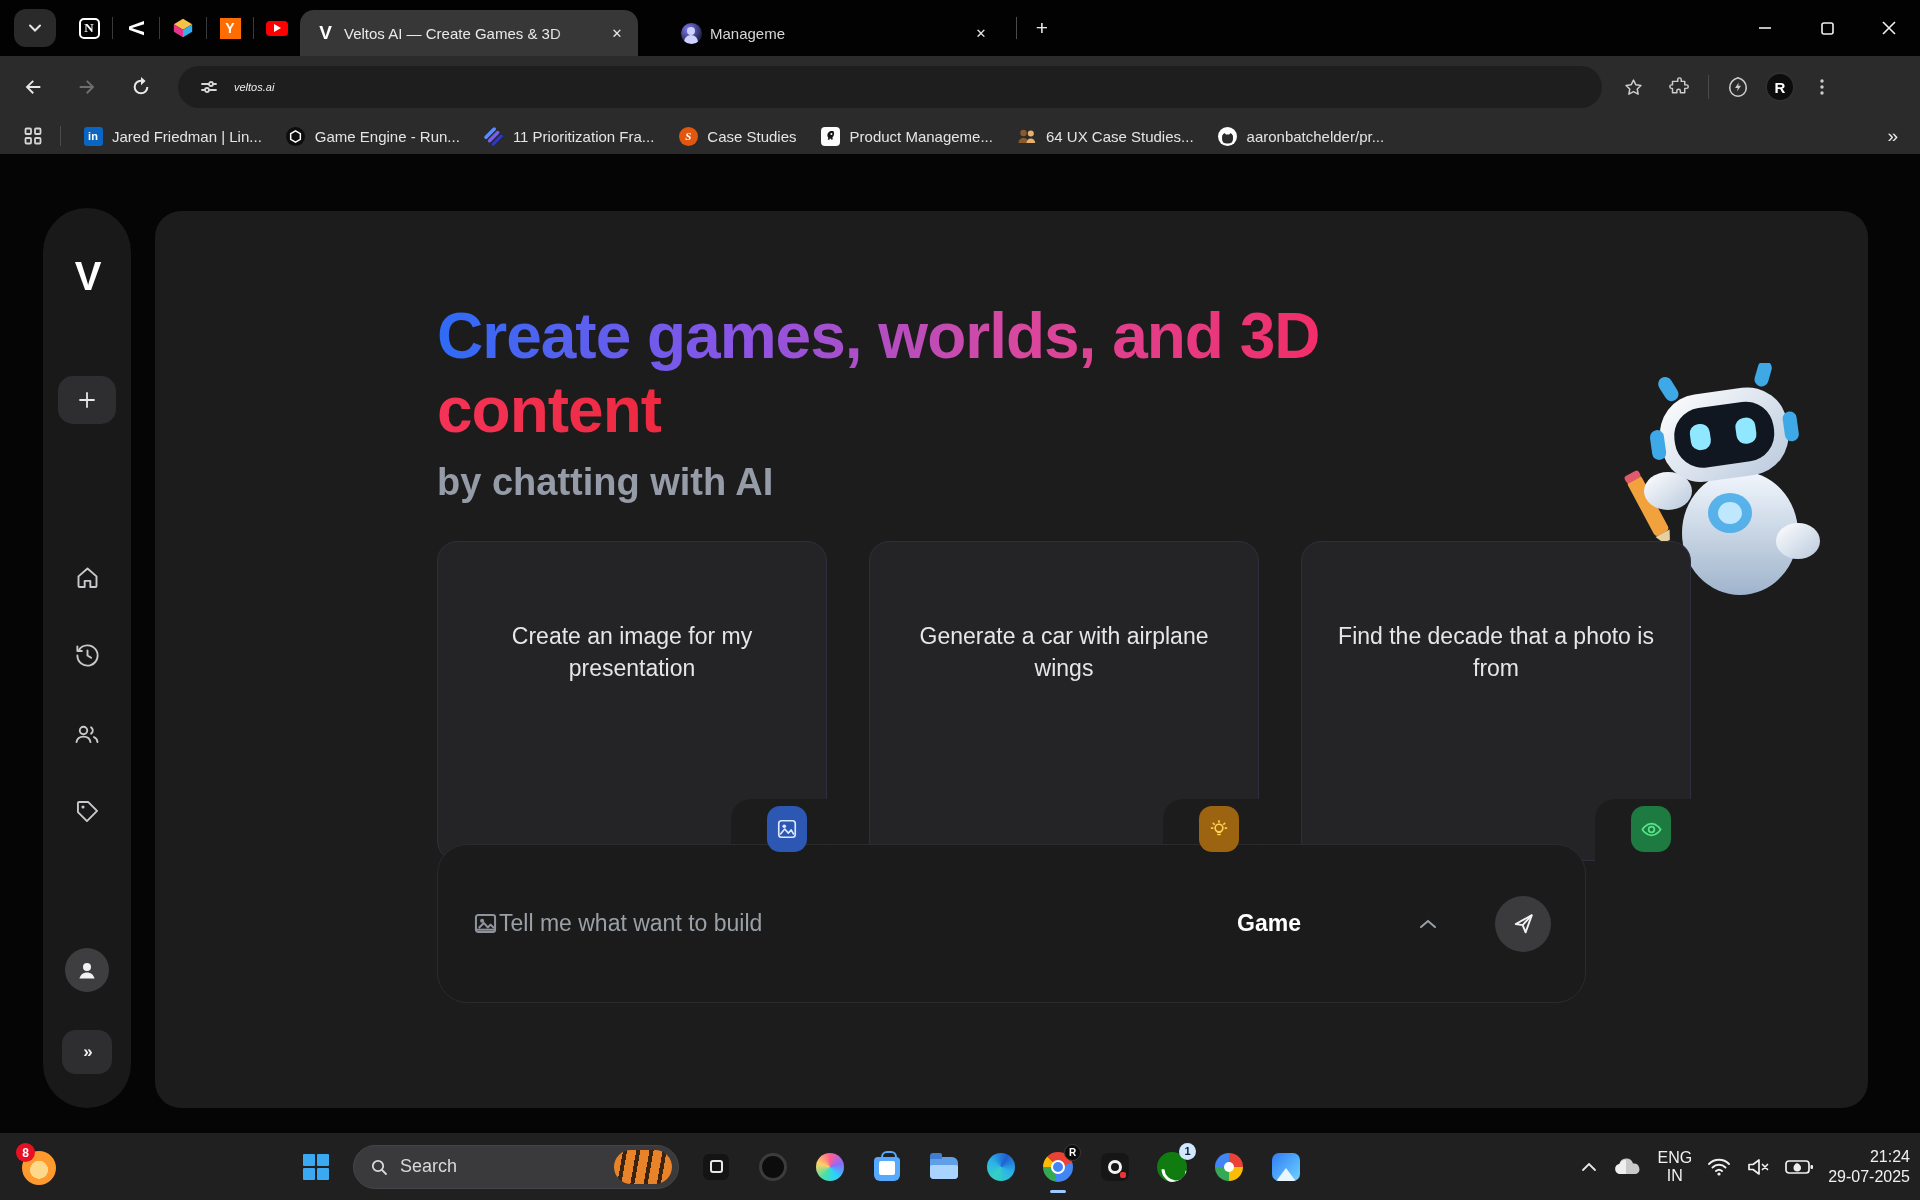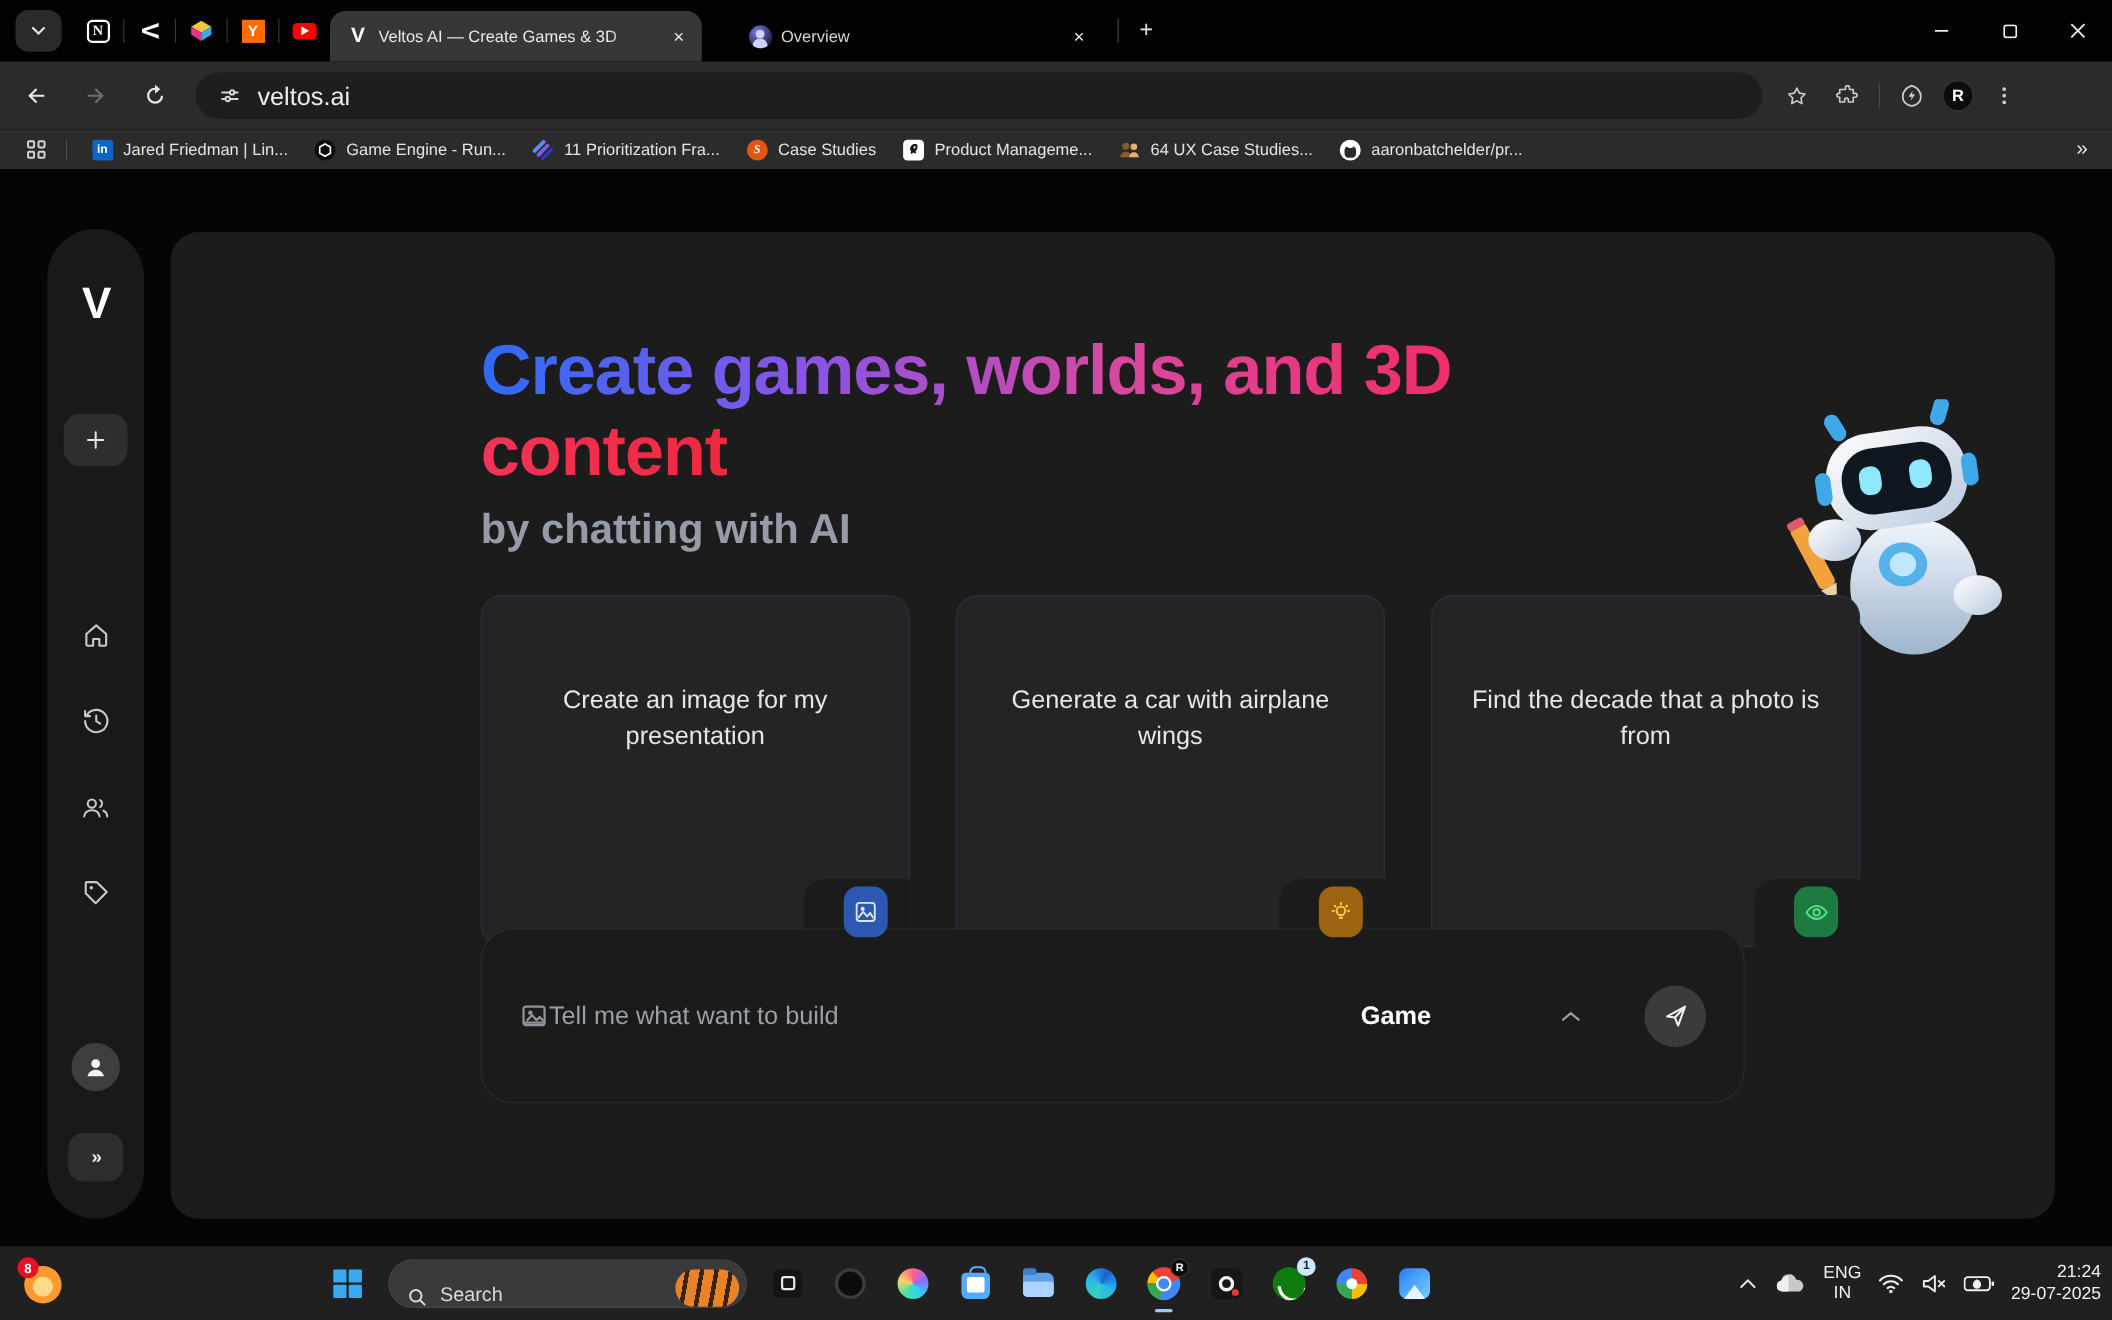--- a/index.html
+++ b/index.html
@@ -33,21 +33,21 @@
   .ntdiv { width:1px; height:22px; background:#4a4a4a; margin-left:14px; }
   .newtab { width:34px; height:34px; margin-left:8px; border-radius:8px; color:#e9e9e9; font-size:21px; display:flex; align-items:center; justify-content:center; }
   .wincontrols { position:absolute; right:0; top:0; height:56px; display:flex; }
   .winbtn { width:62px; height:56px; display:flex; align-items:center; justify-content:center; color:#efefef; }
 
   
   .toolbar { position:absolute; top:56px; left:0; width:1920px; height:62px; background:#2b2b2c; display:flex; align-items:center; }
   .navbtn { width:42px; height:42px; margin-left:12px; display:flex; align-items:center; justify-content:center; border-radius:50%; }
   .omnibox { margin-left:16px; width:1424px; height:42px; background:#1e1e1f; border-radius:21px; display:flex; align-items:center; padding:0 16px; }
   .tunewrap { width:30px; height:30px; border-radius:50%; display:flex; align-items:center; justify-content:center; }
-  .urltext { margin-left:10px; color:#ececec; font-size:23px; }
+  .urltext { margin-left:10px; color:#ececec; font-size:11px;font-style:italic; }
   .tb-right { display:flex; align-items:center; margin-left:12px; gap:8px; }
   .tbicon { width:38px; height:38px; display:flex; align-items:center; justify-content:center; border-radius:50%; color:#d6d6d6; }
   .tbdiv { width:1px; height:24px; background:#4a4a4a; margin:0 2px; }
   .avatarR { width:30px; height:30px; border-radius:50%; background:#0c0c0c; border:2px solid #2f2f2f; color:#fff; font:bold 15px "Liberation Sans", sans-serif; display:flex; align-items:center; justify-content:center; }
 
   
   .bmbar { position:absolute; top:118px; left:0; width:1920px; height:36px; background:#2b2b2c; display:flex; align-items:center; }
   .bm-apps { width:34px; height:28px; margin-left:16px; display:flex; align-items:center; justify-content:center; }
   .bmdiv { width:1px; height:20px; background:#4a4a4a; margin:0 10px; }
   .bm { display:flex; align-items:center; gap:9px; padding:4px 12px; border-radius:8px; }
@@ -104,21 +104,21 @@
 
   
   .taskbar { position:absolute; left:0; top:1133px; width:1920px; height:67px; background:#202021; display:flex; align-items:center; }
   .widgets { position:absolute; left:18px; top:14px; width:40px; height:40px; }
   .widgets .sun { width:34px; height:34px; margin:4px; border-radius:50%; background:radial-gradient(circle at 50% 55%, #ffd98a 0 35%, #ff9a2e 36% 100%); }
   .wbadge { position:absolute; left:-2px; top:-4px; min-width:19px; height:19px; border-radius:10px; background:#e81123; color:#fff; font:bold 12px "Liberation Sans", sans-serif; display:flex; align-items:center; justify-content:center; padding:0 4px; }
   .tb-center { position:absolute; left:296px; top:0; height:67px; display:flex; align-items:center; gap:17px; }
   .tkicon { width:40px; height:40px; border-radius:8px; display:flex; align-items:center; justify-content:center; position:relative; }
   .startlogo { display:grid; grid-template-columns:12px 12px; grid-template-rows:12px 12px; gap:2px; }
   .startlogo i { background:#3ba9f2; border-radius:1px; }
-  .searchpill { width:326px; height:44px; background:#3a3a3c; border:1px solid #454547; border-radius:22px; display:flex; align-items:flex-end; padding:0 6px 0 16px; }
+  .searchpill { width:326px; height:44px; background:#3a3a3c; border:1px solid #454547; border-radius:22px; display:flex; align-items:center; padding:0 6px 0 16px; }
   .searchpill .sl { color:#d9d9d9; font-size:18px; margin-left:12px; flex:1; }
   .tiger { width:58px; height:34px; border-radius:17px; background:repeating-linear-gradient(100deg,#e8832a 0 9px,#3a2410 9px 13px); }
   .taskview { width:26px; height:26px; background:#141414; border-radius:6px; display:flex; align-items:center; justify-content:center; }
   .taskview i { width:13px; height:13px; border:2px solid #e8e8e8; border-radius:3px; }
   .lensapp { width:28px; height:28px; border-radius:50%; background:#0c0c0c; border:3px solid #3c3c3e; }
   .copilot { width:28px; height:28px; border-radius:50%; background:conic-gradient(#ff5f8f,#8a6bff,#2bd2ff,#49e0a8,#ffd166,#ff5f8f); }
   .store { width:26px; height:24px; background:#57a8ff; border-radius:4px 4px 6px 6px; position:relative; margin-top:4px; }
   .store::before { content:""; position:absolute; left:7px; top:-6px; width:12px; height:8px; border:2.5px solid #57a8ff; border-bottom:none; border-radius:6px 6px 0 0; }
   .store::after { content:""; position:absolute; left:5px; top:4px; width:16px; height:14px; background:#fff; border-radius:2px; }
   .folder { width:28px; height:22px; background:#5f9fe8; border-radius:3px 6px 4px 4px; position:relative; margin-top:3px; }
@@ -186,21 +186,21 @@
     <div class="tab active">
       <span class="fav vlogo">V</span>
       <span class="title">Veltos AI — Create Games &amp; 3D</span>
       <span class="tabx">✕</span>
     </div>
 
     <div class="tab inactive">
       <span class="fav">
           <span class="ovfav"></span>
         </span>
-      <span class="title">Overview</span>
+      <span class="title">Manageme</span>
       <span class="tabx">✕</span>
     </div>
 
     <div class="ntdiv"></div>
     <div class="newtab">+</div>
 
     <div class="wincontrols">
       <div class="winbtn">
           <svg width="14" height="14" viewBox="0 0 14 14">
             <path d="M1 7h12" stroke="#efefef" stroke-width="1.6"></path>

